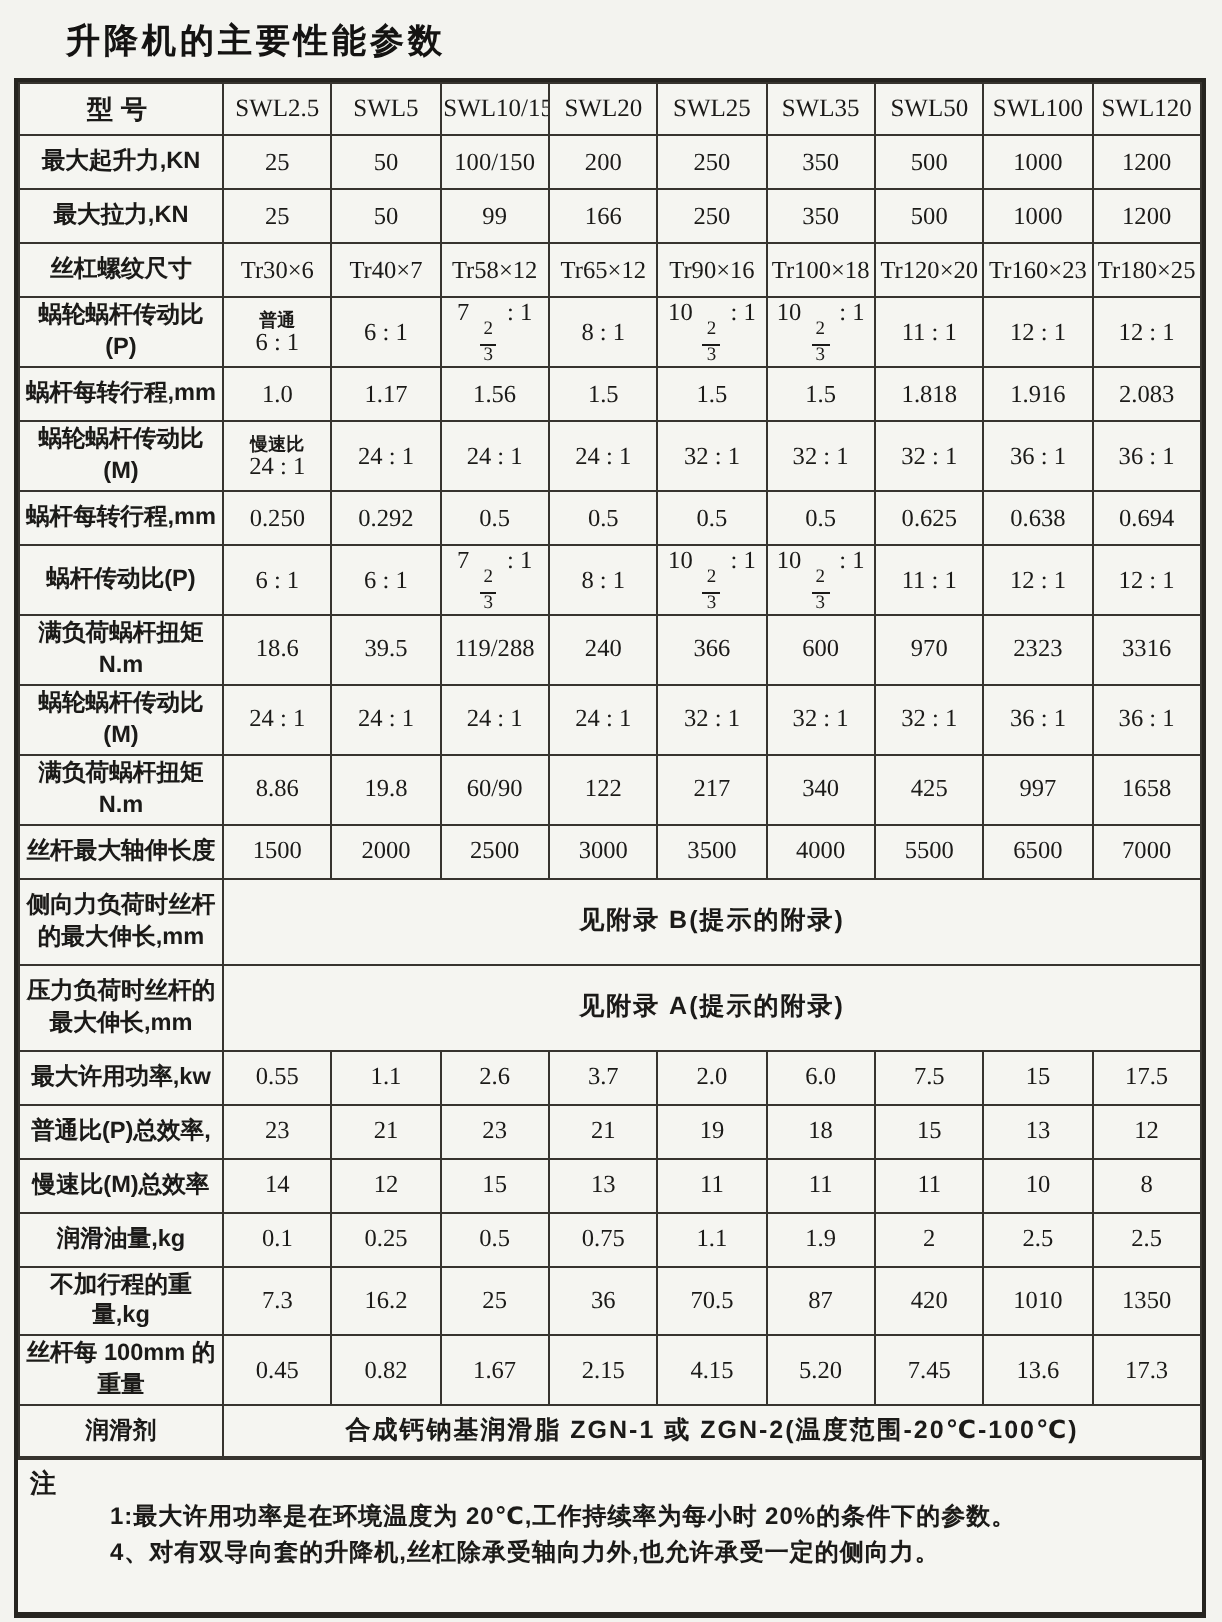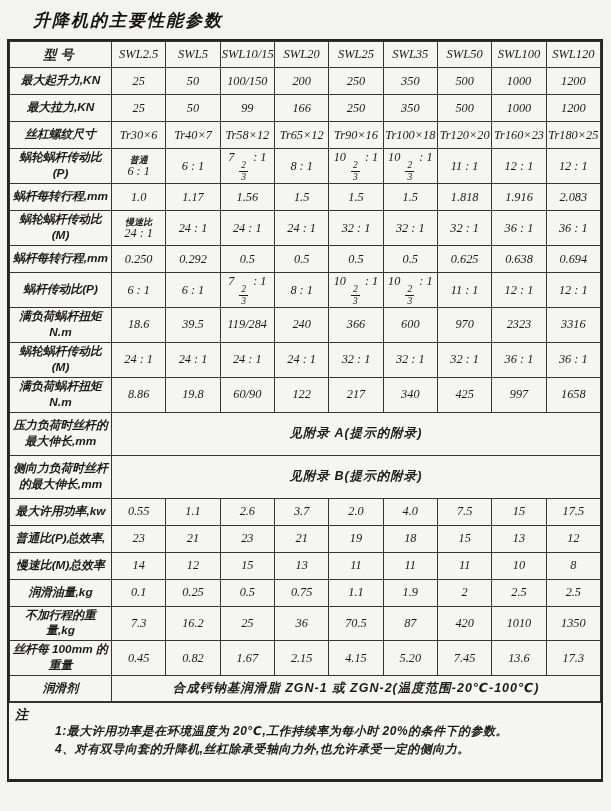--- a/index.html
+++ b/index.html
@@ -3,21 +3,21 @@
 <meta charset="utf-8">
 <style>
   html,body{margin:0;padding:0;}
   body{
     width:611px;height:811px;overflow:hidden;
     background:#f3f3ef;
     font-family:"Liberation Sans","DejaVu Sans",sans-serif;
     color:#1b1a18;
     -webkit-font-smoothing:antialiased;
   }
-  .sheet{position:relative;width:611px;height:811px;font-style:italic;}
+  .sheet{position:relative;width:611px;height:811px;}
   .page-title{
     margin:0;padding:9px 0 7px 33px;
     font-size:17px;font-weight:bold;letter-spacing:2px;
     color:#141312;
   }
   .box{
     margin-left:7px;width:596px;box-sizing:border-box;
     border:2px solid #262420;border-bottom-width:3px;
     background:#f5f5f1;
   }
@@ -223,21 +223,21 @@
                 <span class="fd">3</span>
               </span> : 1</td>
             <td class="num">11 : 1</td>
             <td class="num">12 : 1</td>
             <td class="num">12 : 1</td>
           </tr>
           <tr class="rh25">
             <td class="rowlabel">满负荷蜗杆扭矩 N.m</td>
             <td class="num">18.6</td>
             <td class="num">39.5</td>
-            <td class="num">119/284</td>
+            <td class="num">119/288</td>
             <td class="num">240</td>
             <td class="num">366</td>
             <td class="num">600</td>
             <td class="num">970</td>
             <td class="num">2323</td>
             <td class="num">3316</td>
           </tr>
           <tr class="rh25">
             <td class="rowlabel">蜗轮蜗杆传动比(M)</td>
             <td class="num">24 : 1</td>
@@ -255,36 +255,48 @@
             <td class="num">8.86</td>
             <td class="num">19.8</td>
             <td class="num">60/90</td>
             <td class="num">122</td>
             <td class="num">217</td>
             <td class="num">340</td>
             <td class="num">425</td>
             <td class="num">997</td>
             <td class="num">1658</td>
           </tr>
+          <tr class="rh25">
+            <td class="rowlabel">丝杆最大轴伸长度</td>
+            <td class="num">1500</td>
+            <td class="num">2000</td>
+            <td class="num">2500</td>
+            <td class="num">3000</td>
+            <td class="num">3500</td>
+            <td class="num">4000</td>
+            <td class="num">5500</td>
+            <td class="num">6500</td>
+            <td class="num">7000</td>
+          </tr>
+          <tr class="rh40">
+            <td class="rowlabel">侧向力负荷时丝杆的最大伸长,mm</td>
+            <td class="spancell" colspan="9">见附录 B(提示的附录)</td>
+          </tr>
           <tr class="rh40">
             <td class="rowlabel">压力负荷时丝杆的最大伸长,mm</td>
             <td class="spancell" colspan="9">见附录 A(提示的附录)</td>
-          </tr>
-          <tr class="rh40">
-            <td class="rowlabel">侧向力负荷时丝杆的最大伸长,mm</td>
-            <td class="spancell" colspan="9">见附录 B(提示的附录)</td>
           </tr>
           <tr class="rh25">
             <td class="rowlabel">最大许用功率,kw</td>
             <td class="num">0.55</td>
             <td class="num">1.1</td>
             <td class="num">2.6</td>
             <td class="num">3.7</td>
             <td class="num">2.0</td>
-            <td class="num">4.0</td>
+            <td class="num">6.0</td>
             <td class="num">7.5</td>
             <td class="num">15</td>
             <td class="num">17.5</td>
           </tr>
           <tr class="rh25">
             <td class="rowlabel">普通比(P)总效率,</td>
             <td class="num">23</td>
             <td class="num">21</td>
             <td class="num">23</td>
             <td class="num">21</td>

